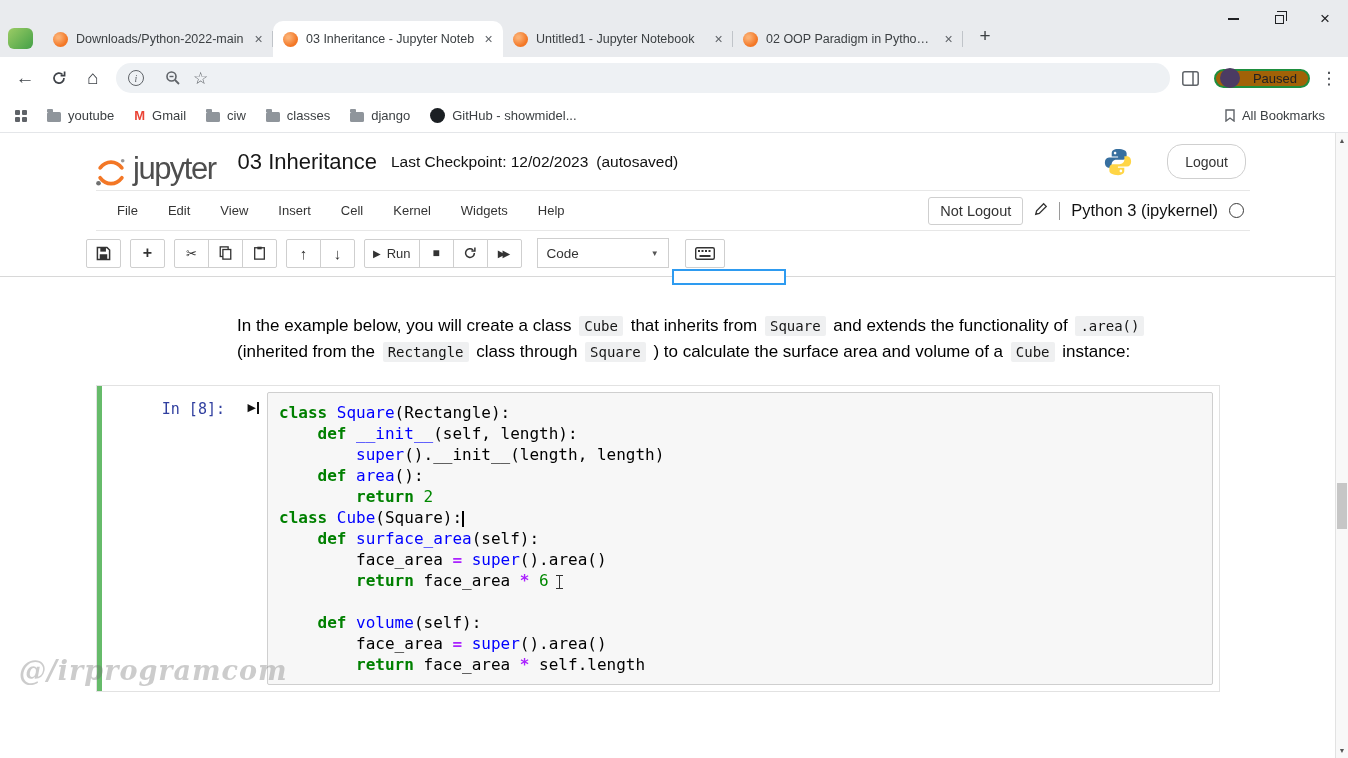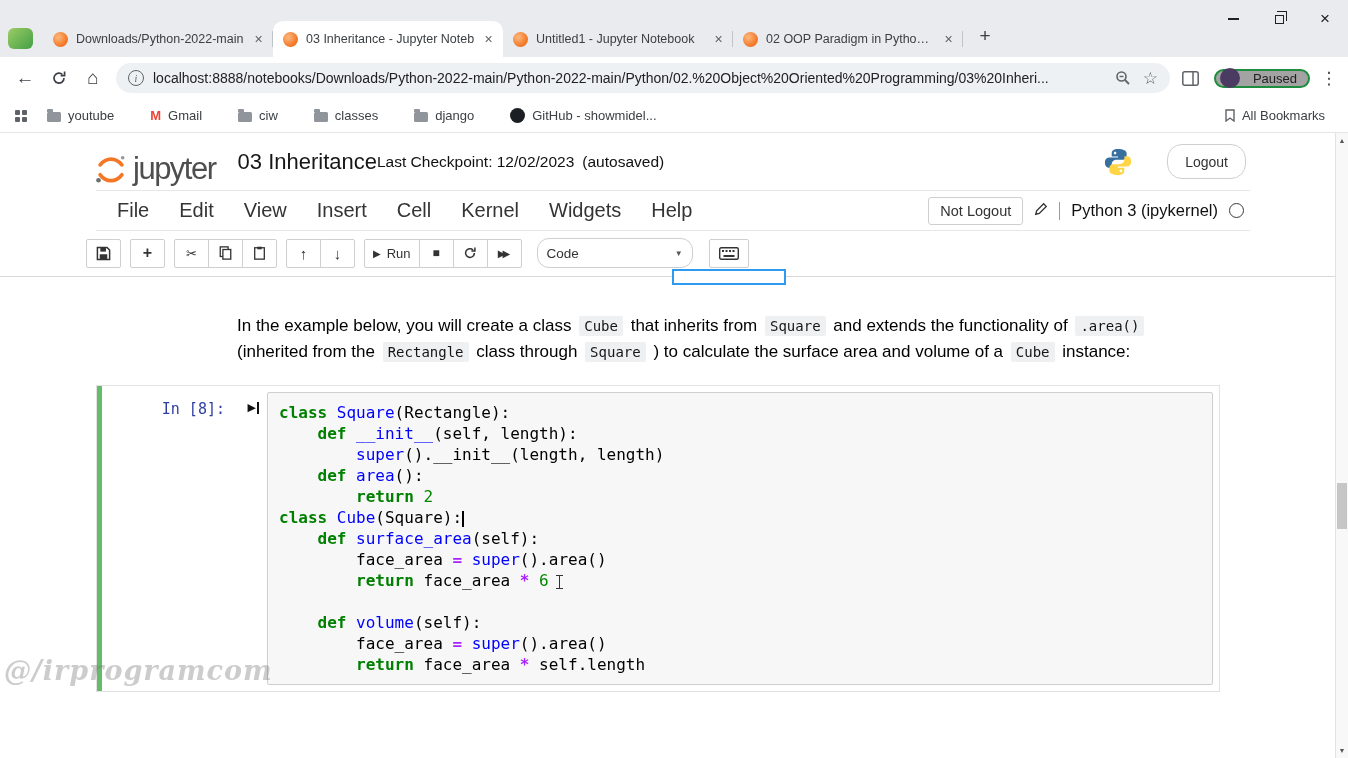--- a/index.html
+++ b/index.html
@@ -25,67 +25,67 @@
 
   
   .navbar { height:42px; background:#fff; display:flex; align-items:center; padding:0 8px; }
   .nav-ic { width:34px; height:34px; display:flex; align-items:center; justify-content:center; font-size:19px; color:#3f4349; border-radius:50%; flex:0 0 34px; }
   .omnibox { flex:1; height:30px; background:#eef1f4; border-radius:15px; display:flex; align-items:center; padding:0 12px; margin:0 6px; min-width:0; }
   .info-ic { width:16px; height:16px; border:1.3px solid #5f6368; border-radius:50%; color:#5f6368; font-size:10px; font-style:italic; display:flex; align-items:center; justify-content:center; margin-right:9px; flex:0 0 16px; font-family:"Liberation Serif",serif; }
   .url { font-size:14px; color:#202124; white-space:nowrap; overflow:hidden; flex:1; min-width:0; }
   .ob-ic { margin-left:12px; display:flex; align-items:center; color:#5f6368; flex:0 0 auto; }
   .star-ic { font-size:17px; }
   .panel-ic { width:30px; display:flex; justify-content:center; align-items:center; flex:0 0 30px; }
-  .profile-pill { height:19px; border:2px solid #1e8e3e; border-radius:16px; display:flex; align-items:center; padding:0 11px 0 4px; gap:13px; background:#a3a3a3; margin:0 8px; flex:0 0 auto; }
+  .profile-pill { height:19px; border:2px solid #1e8e3e; border-radius:16px; display:flex; align-items:center; padding:0 11px 0 4px; gap:13px; background:#a16207; margin:0 8px; flex:0 0 auto; }
   .avatar { width:20px; height:20px; border-radius:50%; background:#4b3b63; }
   .profile-label { font-size:13px; color:#202124; }
   .kebab { font-size:17px; color:#3f4349; width:22px; text-align:center; flex:0 0 22px; }
 
   
   .bookmarks { height:34px; background:#fff; display:flex; align-items:center; padding:0 14px; border-bottom:1px solid #e4e6e9; }
   .apps-grid { display:flex; margin-right:10px; }
-  .bm-items { display:flex; align-items:center; gap:18px; }
+  .bm-items { display:flex; align-items:center; gap:2px; }
   .bm-item { display:flex; align-items:center; gap:7px; padding:3px 9px; font-size:13px; color:#3c4043; border-radius:14px; white-space:nowrap; }
   .folder-icon { width:14px; height:10px; background:#8f959b; border-radius:1.5px; position:relative; margin-top:2px; }
   .folder-icon::before { content:""; position:absolute; top:-3px; left:0; width:6px; height:3px; background:#8f959b; border-radius:1px 1px 0 0; }
   .gmail-icon { color:#ea4335; font-weight:bold; font-size:13px; }
   .github-icon { width:15px; height:15px; border-radius:50%; background:#1b1f23; }
   .bm-spacer { flex:1; }
 
   
   .jpage { position:relative; height:625px; background:#fff; }
   .jheader { height:57px; display:flex; align-items:center; padding:0 102px 0 94px; }
-  .jlogo { display:flex; align-items:center; gap:5px;margin-top:15px; }
+  .jlogo { display:flex; align-items:flex-end; gap:5px;margin-top:15px; }
   .jlogo-text { font-size:31px; color:#4e4e4e; letter-spacing:-1.5px; }
   .jtitle { font-size:22px; color:#161616; margin-left:22px; }
-  .jcheckpoint { font-size:15.5px; color:#111; }
+  .jcheckpoint { font-size:15.5px; color:#111; margin-left:14px; }
   .jautosave { font-size:15.5px; color:#111; margin-left:8px; }
   .hspacer { flex:1; }
   .pylogo { margin-right:34px; display:flex; }
   .logout { height:35px; padding:0 17px; border:1px solid #cfcfcf; border-radius:15px; background:#fff; font-size:14px; color:#333; }
 
   .menubar-row { margin:0 98px 0 96px; border-top:1px solid #e7e7e7; border-bottom:1px solid #e7e7e7; height:41px; display:flex; align-items:center; padding:0 6px; }
-  .menu-item { padding:0 15px; font-size:20px; color:#343434; }
+  .menu-item { padding:0 15px; font-size:13px; color:#343434; }
   .menu-right { margin-left:auto; display:flex; align-items:center; gap:11px; }
   .not-trusted { border:1px solid #cfcfcf; border-radius:3px; padding:5px 11px; font-size:14.5px; color:#333; background:#fff; }
   .vsep { width:1px; height:18px; background:#9a9a9a; }
   .kernel-name { font-size:16.5px; color:#111; }
   .kernel-dot { width:15px; height:15px; border:1.5px solid #3a3a3a; border-radius:50%; }
 
   .toolbar-row { border-bottom:1px solid #d8d8d8; padding:7px 0 8px 86px; display:flex; align-items:center; gap:9px; height:46px; }
   .tb-btn { height:29px; min-width:35px; border:1px solid #cfcfcf; background:#fff; border-radius:2px; display:flex; align-items:center; justify-content:center; color:#333; font-size:13px; padding:0 8px; gap:6px; }
   .btn-group { display:flex; }
   .btn-group .tb-btn { border-radius:0; margin-left:-1px; }
   .btn-group .tb-btn:first-child { border-radius:2px 0 0 2px; margin-left:0; }
   .btn-group .tb-btn:last-child { border-radius:0 2px 2px 0; }
   .tb-arrow { font-size:15px; font-weight:bold; }
   .tb-tri { font-size:10px; }
   .tb-stop { font-size:12px; }
   .tb-ff { font-size:10px; letter-spacing:-3px; padding-right:3px; }
-  .celltype { height:30px; width:156px; border:1px solid #cfcfcf; border-radius:12px; display:flex; align-items:center; justify-content:space-between; padding:0 9px; font-size:13.5px; color:#333; margin-left:6px; background:#fff;gap:44px; }
+  .celltype { height:30px; width:132px; border:1px solid #cfcfcf; border-radius:0; display:flex; align-items:center; justify-content:space-between; padding:0 9px; font-size:13.5px; color:#333; margin-left:6px; background:#fff;gap:44px; }
   .caret { font-size:8px; color:#555; }
   .kbd-btn { margin-left:7px; min-width:40px; }
 
   
   .content { position:relative; margin-left:96px; width:1126px; }
   .md { font-size:17px; line-height:26px; color:#000; padding:0 48px 0 141px; }
   .md1 { margin-top:36px; }
   .md2 { margin-top:26px; }
   .md-code { font-family:"DejaVu Sans Mono",monospace; font-size:14px; background:#eff0f1; padding:2px 5px; border-radius:2px; color:#151515; margin:0 3px; white-space:nowrap; }
 
@@ -104,21 +104,21 @@
   .tk-bi { color:#0000ff; }
   .tk-num { color:#008800; }
   .tk-op { color:#aa22ff; font-weight:bold; }
   .tk-pl { color:#000; }
   .tk-cur { display:inline-block; width:1.5px; height:16px; background:#000; vertical-align:text-bottom; }
   .tk-ibm { display:inline-block; width:9px; height:16px; margin-left:6px; position:relative; vertical-align:text-bottom; }
   .tk-ibm::before { content:""; position:absolute; left:4px; top:1px; bottom:1px; width:1.3px; background:#333; }
   .tk-ibm::after { content:""; position:absolute; left:1px; right:1px; top:1px; height:1.3px; background:#333; box-shadow:0 13px 0 #333; }
 
   .blue-frag { position:absolute; left:672px; top:269px; width:114px; height:16px; background:#fff; border:2px solid #2e9bf0; z-index:6; }
-  .watermark { position:absolute; left:4px; top:655px; font-size:27px; font-weight:bold; font-style:italic; letter-spacing:1px; color:rgba(110,110,110,0.35); font-family:"DejaVu Serif",serif; z-index:4; }
+  .watermark { position:absolute; left:19px; top:655px; font-size:27px; font-weight:bold; font-style:italic; letter-spacing:1px; color:rgba(110,110,110,0.35); font-family:"DejaVu Serif",serif; z-index:4; }
 
   .vscroll { position:absolute; right:0; top:133px; bottom:0; width:13px; background:#f8f8f8; border-left:1px solid #e2e2e2; z-index:30; }
   .sarrow { position:absolute; width:100%; text-align:center; font-size:7px; color:#555; }
   .sarrow.up { top:4px; } .sarrow.down { bottom:4px; }
   .sthumb { position:absolute; top:350px; left:1px; right:1px; height:46px; background:#c6c6c6; }
 </style>
 </head>
 <body>
 
 <div class="tabstrip">
@@ -161,21 +161,20 @@
   <span class="nav-ic">←</span>
   <span class="nav-ic">
     <svg width="16" height="16" viewBox="0 0 16 16">
         <path d="M13 8a5 5 0 1 1-1.5-3.5" fill="none" stroke="#3f4349" stroke-width="1.7"></path>
         <path d="M13.6 1.6v4h-4" fill="none" stroke="#3f4349" stroke-width="1.7"></path>
       </svg>
   </span>
   <span class="nav-ic">⌂</span>
   <div class="omnibox">
     <span class="info-ic">i</span>
-    <span class="url">localhost:8888/notebooks/Downloads/Python-2022-main/Python-2022-main/Python/02.%20Object%20Oriented%20Programming/03%20Inheri...</span>
     <span class="ob-ic">
       <svg width="16" height="16" viewBox="0 0 16 16">
           <circle cx="6.5" cy="6.5" r="4.5" fill="none" stroke="#5f6368" stroke-width="1.6"></circle>
           <line x1="10" y1="10" x2="14" y2="14" stroke="#5f6368" stroke-width="1.8"></line>
           <line x1="4.5" y1="6.5" x2="8.5" y2="6.5" stroke="#5f6368" stroke-width="1.4"></line>
         </svg>
     </span>
     <span class="ob-ic star-ic">☆</span>
   </div>
   <span class="panel-ic">

